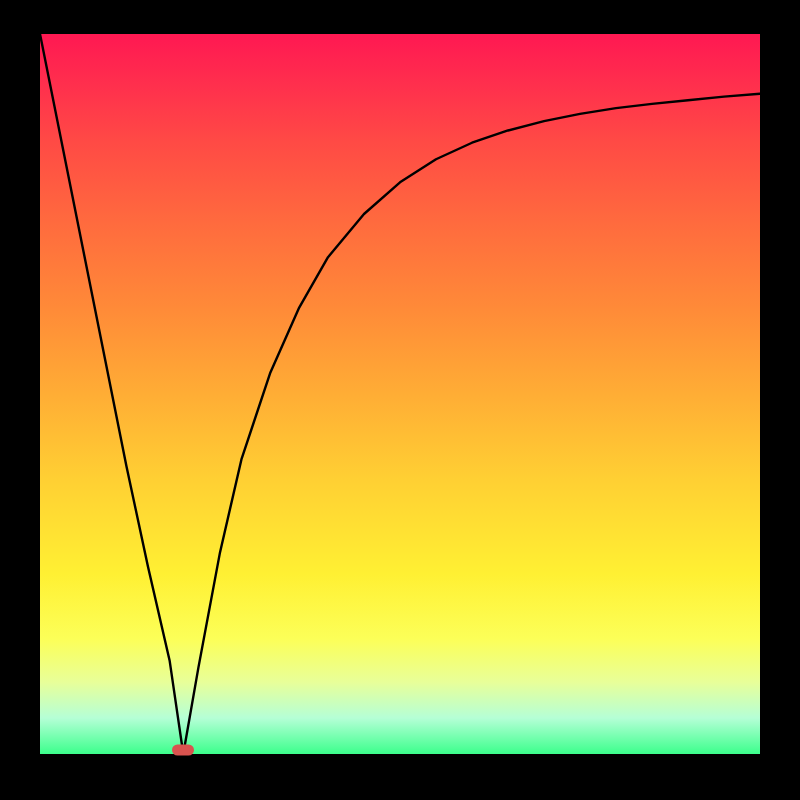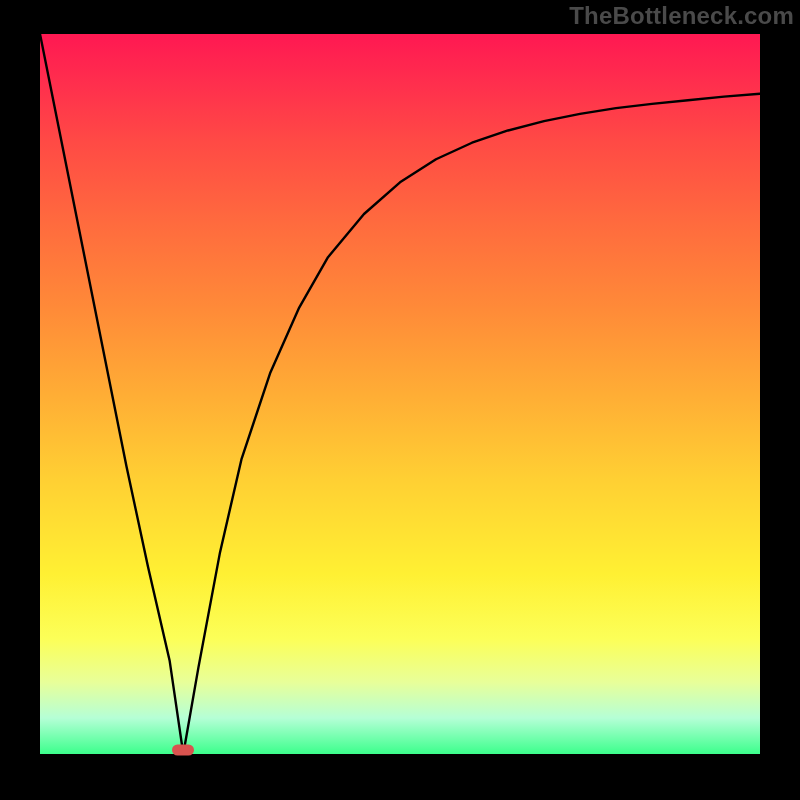--- a/index.html
+++ b/index.html
@@ -68,21 +68,20 @@
     border-radius: 6px;
     transform: translate(-50%, -50%);
     z-index: 4;
   }
 </style>
 </head>
 <body>
 
 <div class="frame">
 
-  <div class="watermark">TheBottleneck.com</div>
 
   <div class="plot-area">
     <div class="gradient"></div>
 
     <svg class="curve" viewBox="0 0 720 720" preserveAspectRatio="none">
       <path id="curve-path" fill="none" stroke="#000" stroke-width="2.4" stroke-linecap="round" stroke-linejoin="round" d="M0.00 0.00 L21.60 108.00 L43.20 216.00 L64.80 324.00 L86.40 432.00 L108.00 532.80 L129.60 626.40 L143.28 720.00 L158.40 633.60 L180.00 518.40 L201.60 424.80 L230.40 338.40 L259.20 273.60 L288.00 223.20 L324.00 180.00 L360.00 148.32 L396.00 125.28 L432.00 108.72 L468.00 96.48 L504.00 87.12 L540.00 79.92 L576.00 74.16 L612.00 69.84 L648.00 66.24 L684.00 62.64 L720.00 59.76"></path>
     </svg>
 
     <div id="vertex-marker" class="marker" style="left: 143.28px; top: 716px;"></div>
   </div>

